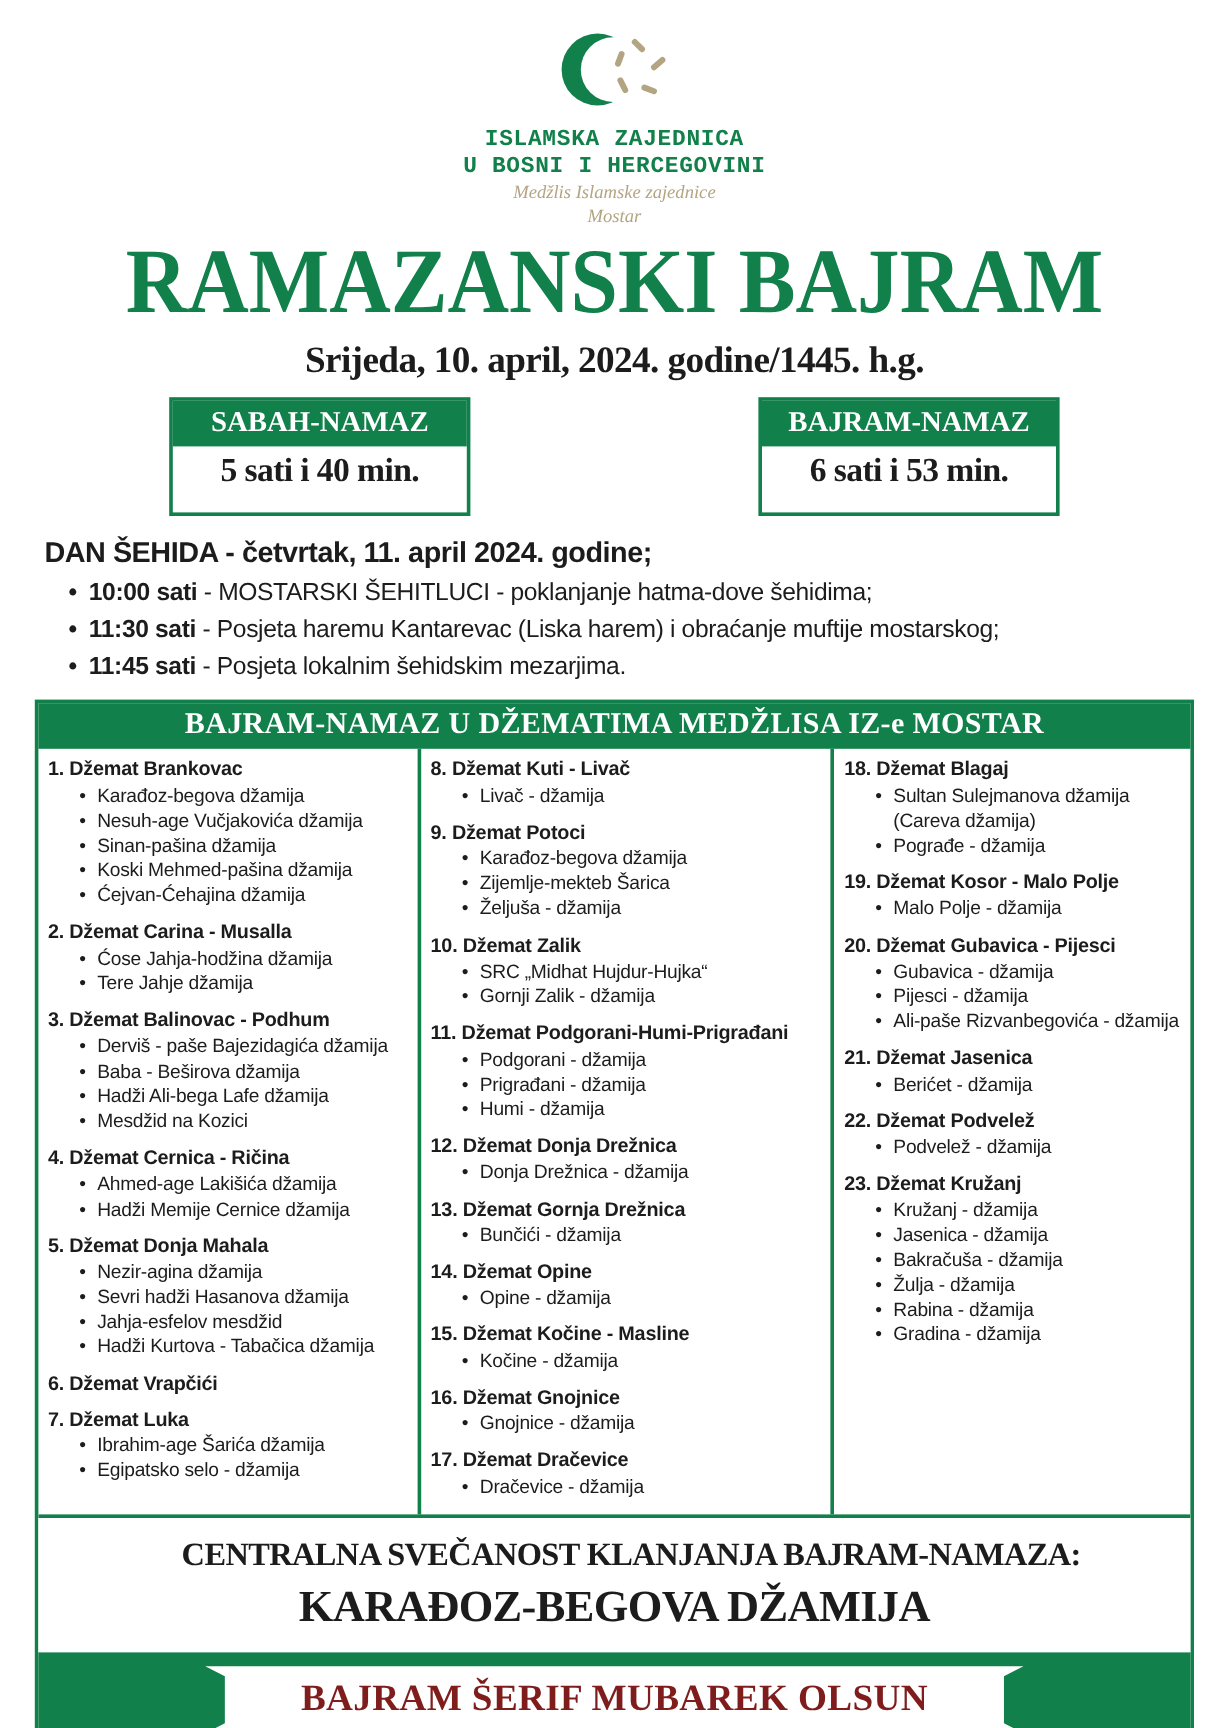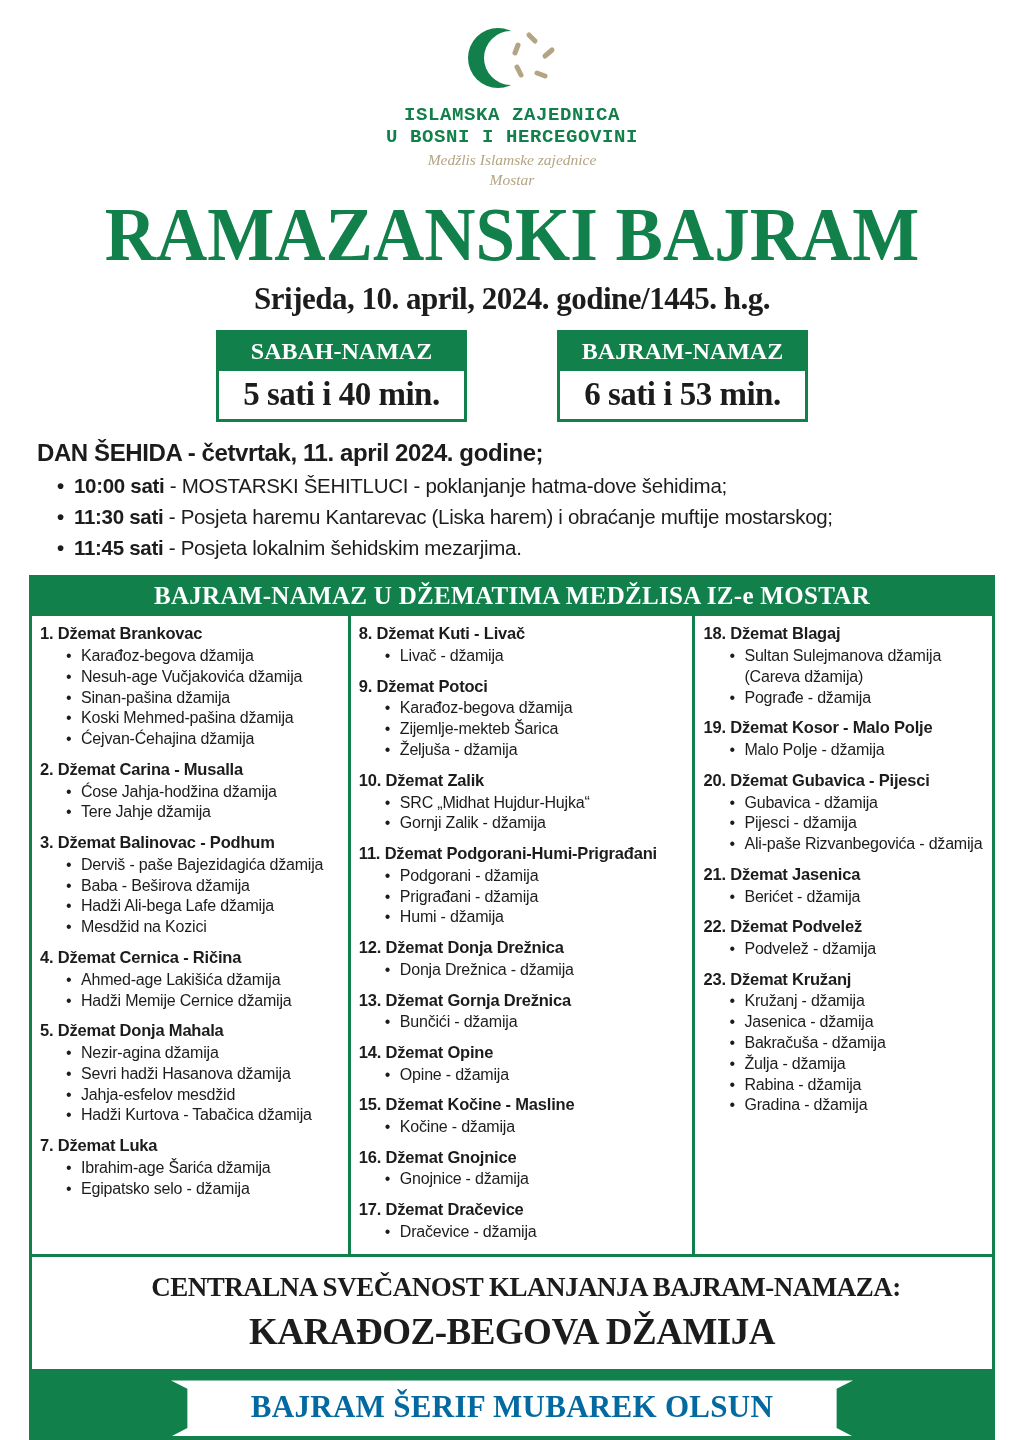--- a/index.html
+++ b/index.html
@@ -28,29 +28,29 @@
     color: #11804a; font-size: 71px; line-height: 1.0;
     text-align: center; margin-top: 8px; letter-spacing: 0px;
     transform: scaleY(1.08); transform-origin: top center; white-space: nowrap;
   }
   .date-line {
     font-family: "Liberation Serif", serif; font-weight: bold;
     font-size: 31px; text-align: center; margin-top: 14px; letter-spacing: -0.5px;
   }
 
   
-  .boxes-row { width: 592px; margin: 13px auto 0; display: flex; justify-content: space-between; }
+  .boxes-row { width: 742px; margin: 13px auto 0; display: flex; justify-content: space-between; }
   .pbox { width: 251px; border: 3px solid #11804a; background: #fff; text-align: center; }
   .pbox-head {
     background: #11804a; color: #fff; font-family: "Liberation Serif", serif;
     font-weight: bold; font-size: 24px; padding: 5px 0 6px;
   }
   .pbox-time {
     font-family: "Liberation Serif", serif; font-weight: bold;
-    font-size: 33px; padding: 5px 0 6px; letter-spacing: -0.5px;
+    font-size: 28px; padding: 5px 0 18px; letter-spacing: -0.5px;
   }
 
   
   .dan { margin: 17px 0 0 8px; }
   .dan-head { font-weight: bold; font-size: 24px; letter-spacing: -0.4px; }
   .dan-item { font-size: 20.5px; margin: 7px 0 0 20px; letter-spacing: -0.3px; position: relative; padding-left: 17px; }
   .dan-item::before { content: "\2022"; position: absolute; left: 0; font-weight: bold; }
   .dan-item .t { font-weight: bold; }
 
   
@@ -85,21 +85,21 @@
 
   
   .band { background: #11804a; padding: 11px 0 13px; }
   .plaque {
     width: 682px; margin: 0 auto; background: #fff; text-align: center;
     padding: 9px 0 11px;
     clip-path: polygon(0 0, 100% 0, 97.6% 15%, 97.6% 85%, 100% 100%, 0 100%, 2.4% 85%, 2.4% 15%);
   }
   .plaque-text {
     font-family: "Liberation Serif", serif; font-weight: bold;
-    color: #0369a1; font-size: 31px; letter-spacing: 0.3px;
+    color: #7f1d1d; font-size: 31px; letter-spacing: 0.3px;
   }
 </style>
 </head>
 <body>
 
 <div class="poster">
 
   <div class="logo-wrap">
     <span>
       <svg width="100" height="82" viewBox="0 0 100 82" aria-hidden="true">
@@ -170,20 +170,21 @@
             <li>Ahmed-age Lakišića džamija</li>
             <li>Hadži Memije Cernice džamija</li>
           </ul>
           <div class="group-title">5. Džemat Donja Mahala</div>
           <ul class="mosques">
             <li>Nezir-agina džamija</li>
             <li>Sevri hadži Hasanova džamija</li>
             <li>Jahja-esfelov mesdžid</li>
             <li>Hadži Kurtova - Tabačica džamija</li>
           </ul>
+          <div class="group-title">6. Džemat Vrapčići</div>
           <div class="group-title">7. Džemat Luka</div>
           <ul class="mosques">
             <li>Ibrahim-age Šarića džamija</li>
             <li>Egipatsko selo - džamija</li>
           </ul>
         </div>
       <div class="col">
           <div class="group-title">8. Džemat Kuti - Livač</div>
           <ul class="mosques">
             <li>Livač - džamija</li>

